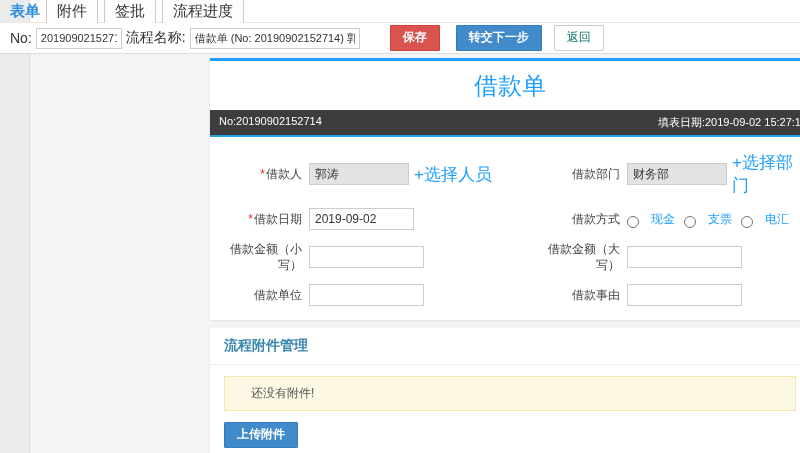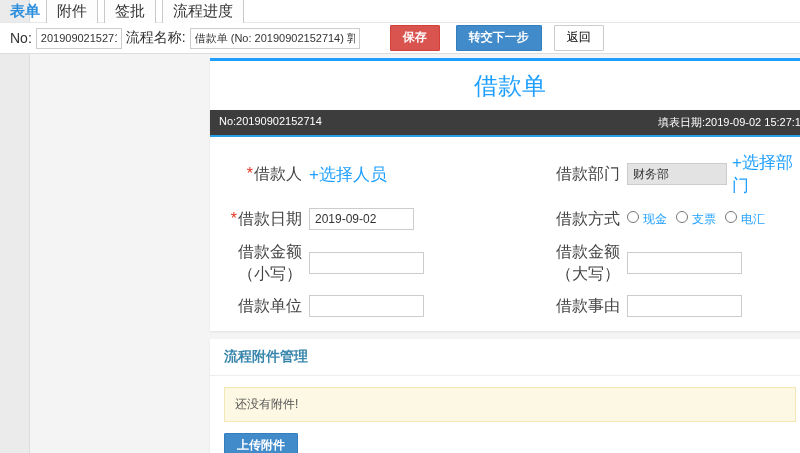--- a/index.html
+++ b/index.html
@@ -26,51 +26,51 @@
     background: #fff; border-bottom: 1px solid #ddd; padding: 0 6px; }
   .tb-label { font-size: 14px; color: #333; margin: 0 4px; white-space: nowrap; }
   .tb-input { height: 21px; border: 1px solid #ccc; padding: 0 4px; font-size: 11px;
     color: #333; font-family: inherit; background: #fff; }
   .no-input { width: 86px; }
   .process-input { width: 170px; }
   .btn { display: inline-block; padding: 4px 12px; font-size: 12px; border-radius: 1px;
     border: 1px solid transparent; cursor: pointer; font-family: inherit; line-height: 1.3; }
   .btn-save { background: #d9534f; border-color: #d43f3a; color: #fff; font-weight: bold; margin-left: 30px; }
   .btn-next { background: #428bca; border-color: #357ebd; color: #fff; font-weight: bold; margin-left: 16px; }
-  .btn-back { background: #fff; border-color: #ccc; color: #000000; margin-left: 12px; }
+  .btn-back { background: #fff; border-color: #ccc; color: #0f766e; margin-left: 12px; }
 
   
   .content { position: absolute; left: 210px; top: 58px; width: 600px; z-index: 2;
     display: flex; flex-direction: column; gap: 8px; }
   .panel { background: #fff; box-shadow: 0 1px 2px rgba(0,0,0,.08); }
 
   
   .form-panel { border-top: 3px solid #1E9FFF; }
   .form-title { text-align: center; color: #1E9FFF; font-size: 24px; font-weight: 400; padding: 9px 0 8px; }
   .form-meta { background: #3d3d3d; color: #fff; display: flex; justify-content: space-between;
     padding: 5px 9px; font-size: 11px; white-space: nowrap; overflow: hidden; }
   .form-body { border-top: 2px solid #25a0e8; padding: 14px 8px 14px 2px; }
   .form-grid { display: grid; grid-template-columns: 90px 216px 88px auto;
     row-gap: 11px; column-gap: 7px; align-items: center; }
-  .flabel { text-align: right; font-size: 16px; color: #444; line-height: 1.35; }
+  .flabel { text-align: right; font-size: 12px; color: #444; line-height: 1.35; }
   .req { color: #e33321; margin-right: 1px; }
   .fcell { display: flex; align-items: center; gap: 5px; }
   input.txt { height: 22px; border: 1px solid #ccc; padding: 0 5px; font-size: 12px;
     font-family: inherit; background: #fff; color: #333; }
   input.txt.ro { background: #e3e3e3; }
   .w100 { width: 100px; } .w105 { width: 105px; } .w115 { width: 115px; }
   a.pick { color: #1E9FFF; text-decoration: none; font-size: 17px; }
   .radio-group { display: flex; align-items: center; gap: 9px; }
-  .radio-opt { display: flex; align-items: flex-start; gap: 4px; color: #1E9FFF; font-size: 12px; cursor: pointer; }
+  .radio-opt { display: flex; align-items: flex-end; gap: 12px; color: #1E9FFF; font-size: 12px; cursor: pointer; }
   .radio-opt input { width: 12px; height: 12px; margin: 0; }
 
   
   .attach-title { color: #3a87ad; font-weight: bold; font-size: 14px; padding: 9px 14px;
     border-bottom: 1px solid #eee; }
-  .alert { margin: 11px 14px; padding: 8px 10px; background: #fcf8e3; border: 1px solid #f3e7b3;
+  .alert { margin: 11px 14px; padding: 8px 26px; background: #fcf8e3; border: 1px solid #f3e7b3;
     color: #555; font-size: 12px; }
   .btn-upload { background: #428bca; border-color: #357ebd; color: #fff; font-weight: bold;
     margin: 0 14px 13px; }
 
   
   .approve-panel { border: 1px solid #dc9c9c; }
   .approve-title { color: #d9534f; font-weight: bold; font-size: 14px; padding: 10px 14px 8px; }
 </style>
 </head>
 <body>
@@ -102,20 +102,21 @@
       <span>No:20190902152714</span>
       <span>填表日期:2019-09-02 15:27:1</span>
     </div>
     <div class="form-body">
       <div class="form-grid">
 
         <div class="flabel">
           <span class="req">*</span><span>借款人</span>
         </div>
         <div class="fcell">
+          <input class="txt ro w100" value="郭涛" style="">
           <a href="#" class="pick">+选择人员</a>
         </div>
         <div class="flabel">
           <span>借款部门</span>
         </div>
         <div class="fcell">
           <input class="txt ro w100" value="财务部" style="">
           <a href="#" class="pick">+选择部门</a>
         </div>
 

